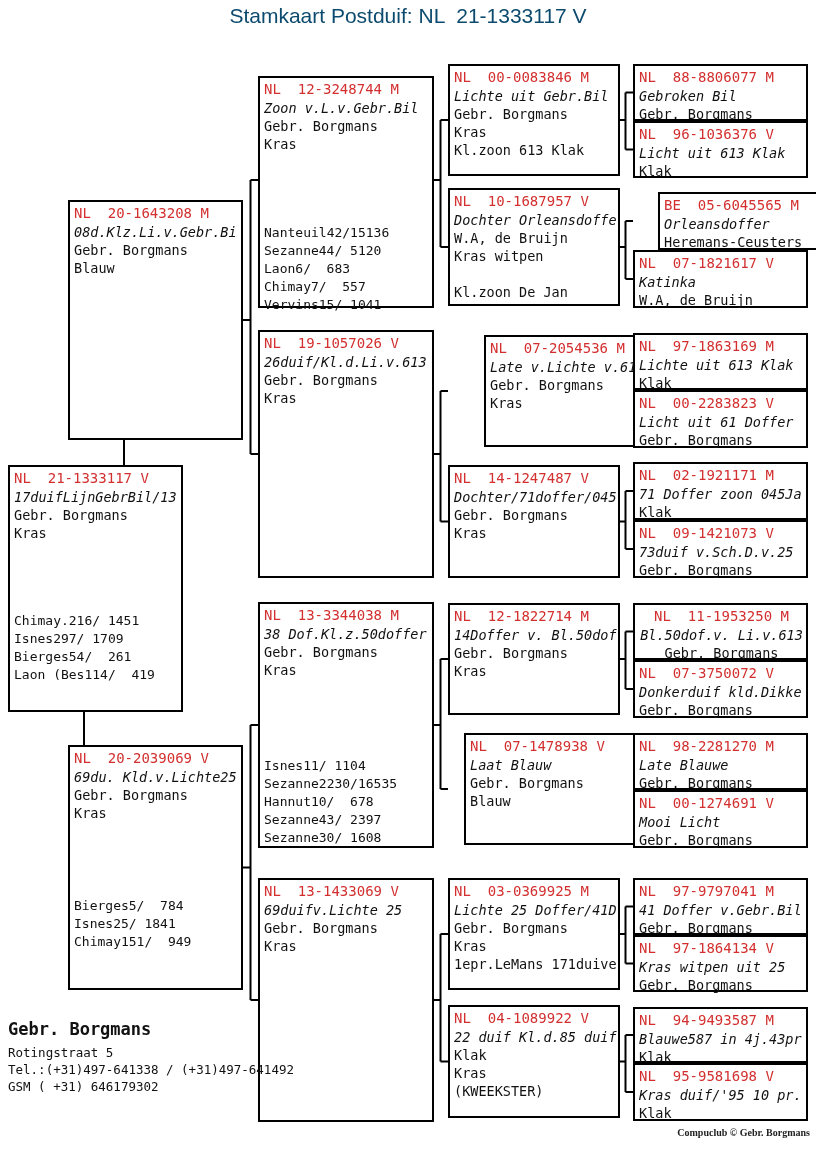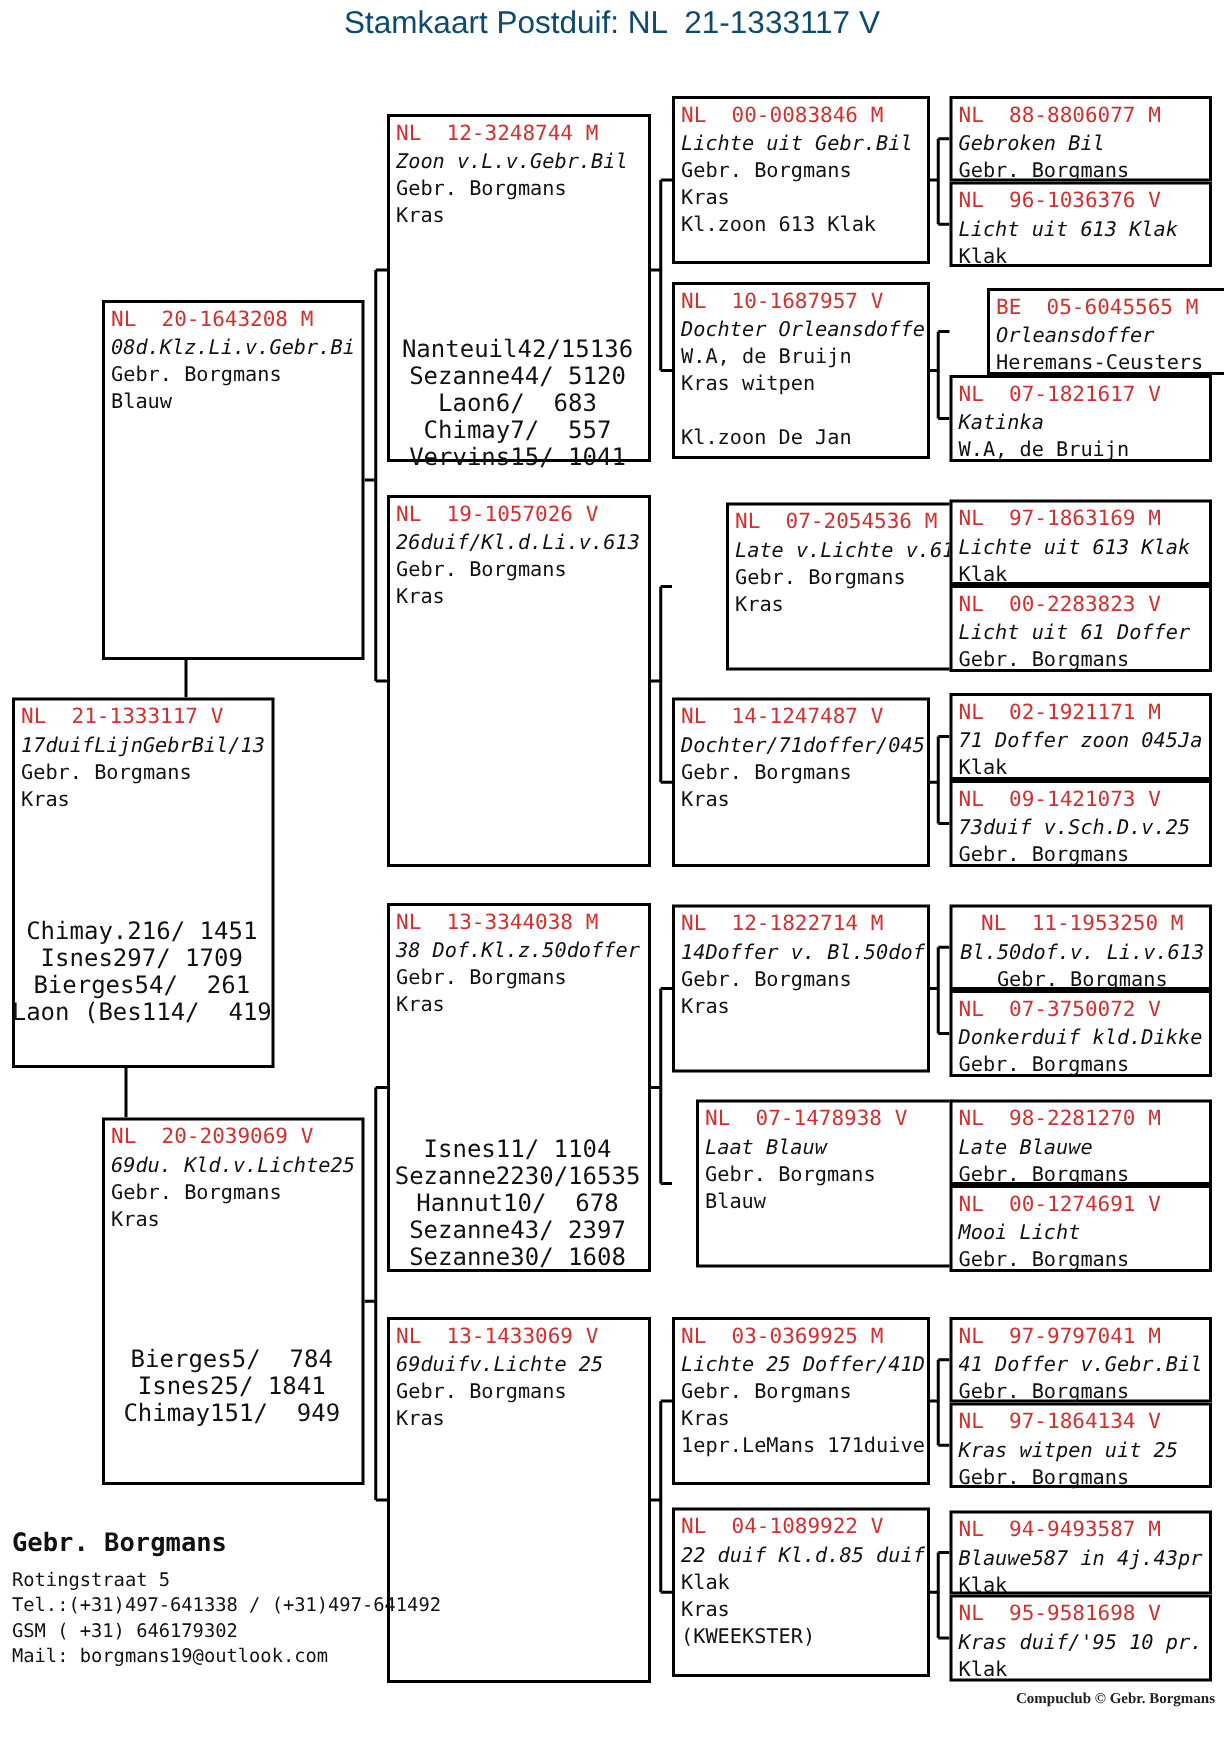--- a/index.html
+++ b/index.html
@@ -19,22 +19,22 @@
     padding:2px 2px 0 4px;
   }
   .ring{
     font-size:14px;line-height:19px;color:var(--ring,#d32f2f);
     white-space:pre;font-weight:normal;
   }
   .bl{font-size:13.5px;line-height:18px;min-height:18px;white-space:pre;color:#111;}
   .desc{font-style:italic;}
   .results{position:absolute;left:4px;right:6px;}
   .rrow{
-    display:flex;justify-content:center;
-    font-size:16px;line-height:18px;white-space:pre;
+    display:flex;justify-content:flex-start;
+    font-size:13px;line-height:18px;white-space:pre;
   }
   #footer{position:absolute;left:8px;top:1019px;}
   #footer .fname{font-size:17px;font-weight:bold;line-height:20px;margin-bottom:5px;}
   #footer .fline{font-size:12.5px;line-height:17px;white-space:pre;}
   #credit{
     position:absolute;right:6px;top:1127px;
     font-family:"Liberation Serif",serif;font-size:10px;font-weight:bold;color:#222;
   }
 </style>
 </head>
@@ -302,16 +302,15 @@
         <div class="ring">NL  95-9581698 V</div>
         <div class="bl desc">Kras duif/'95 10 pr.</div>
         <div class="bl">Klak</div>
       </div>
     </div>
   <div id="footer">
     <div class="fname">Gebr. Borgmans</div>
     <div class="fline">Rotingstraat 5</div>
     <div class="fline">Tel.:(+31)497-641338 / (+31)497-641492</div>
     <div class="fline">GSM ( +31) 646179302</div>
-    <div class="fline">Mail: borgmans19@outlook.com</div>
   </div>
   <div id="credit">Compuclub © Gebr. Borgmans</div>
 </div>
 
 </body></html>

